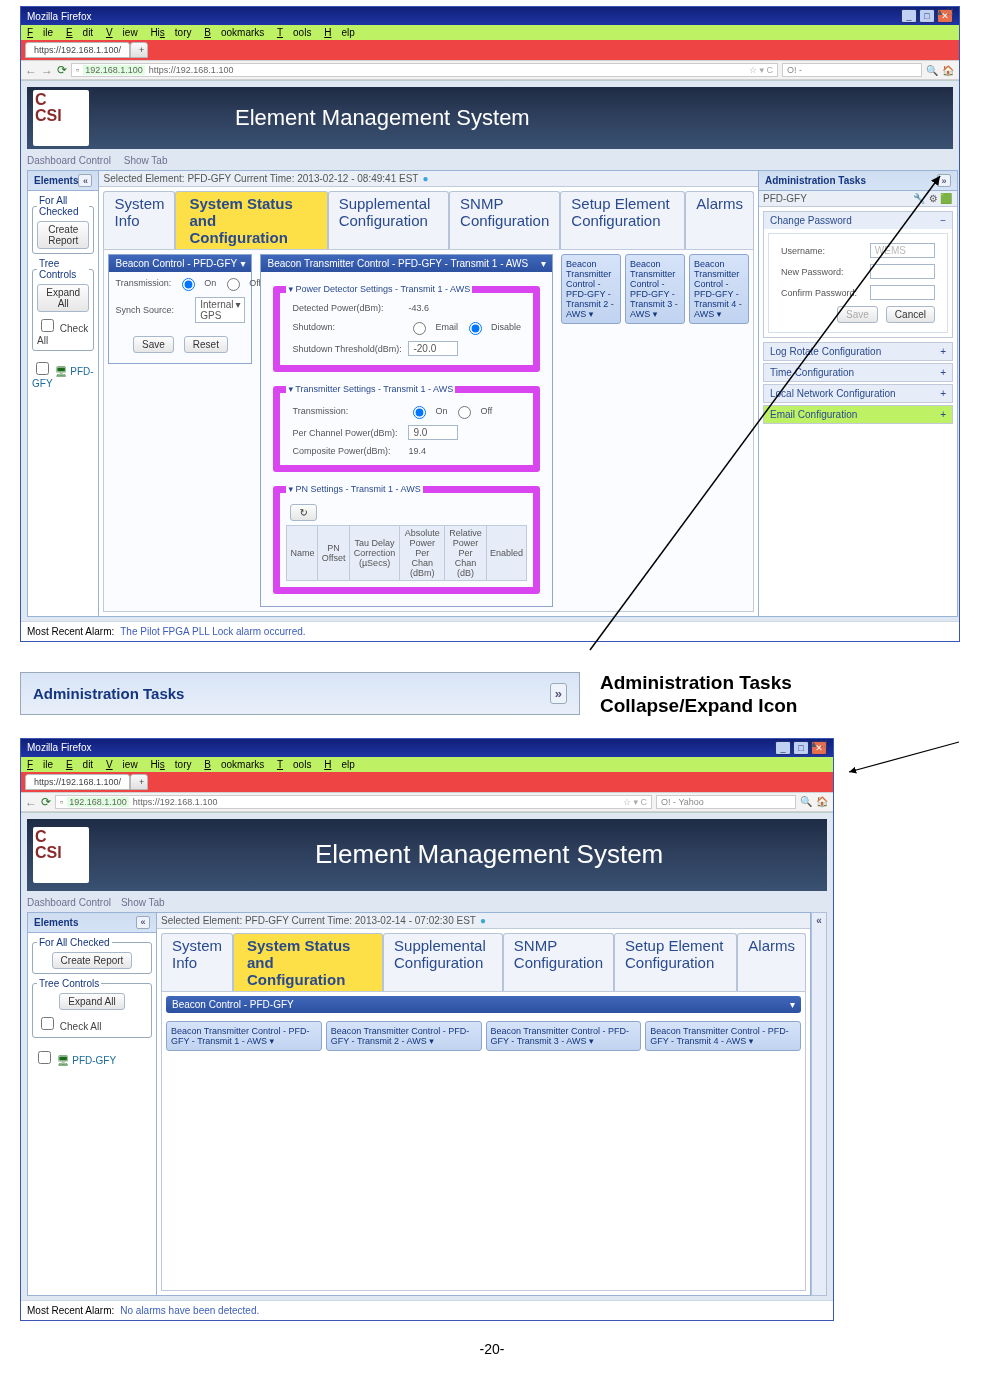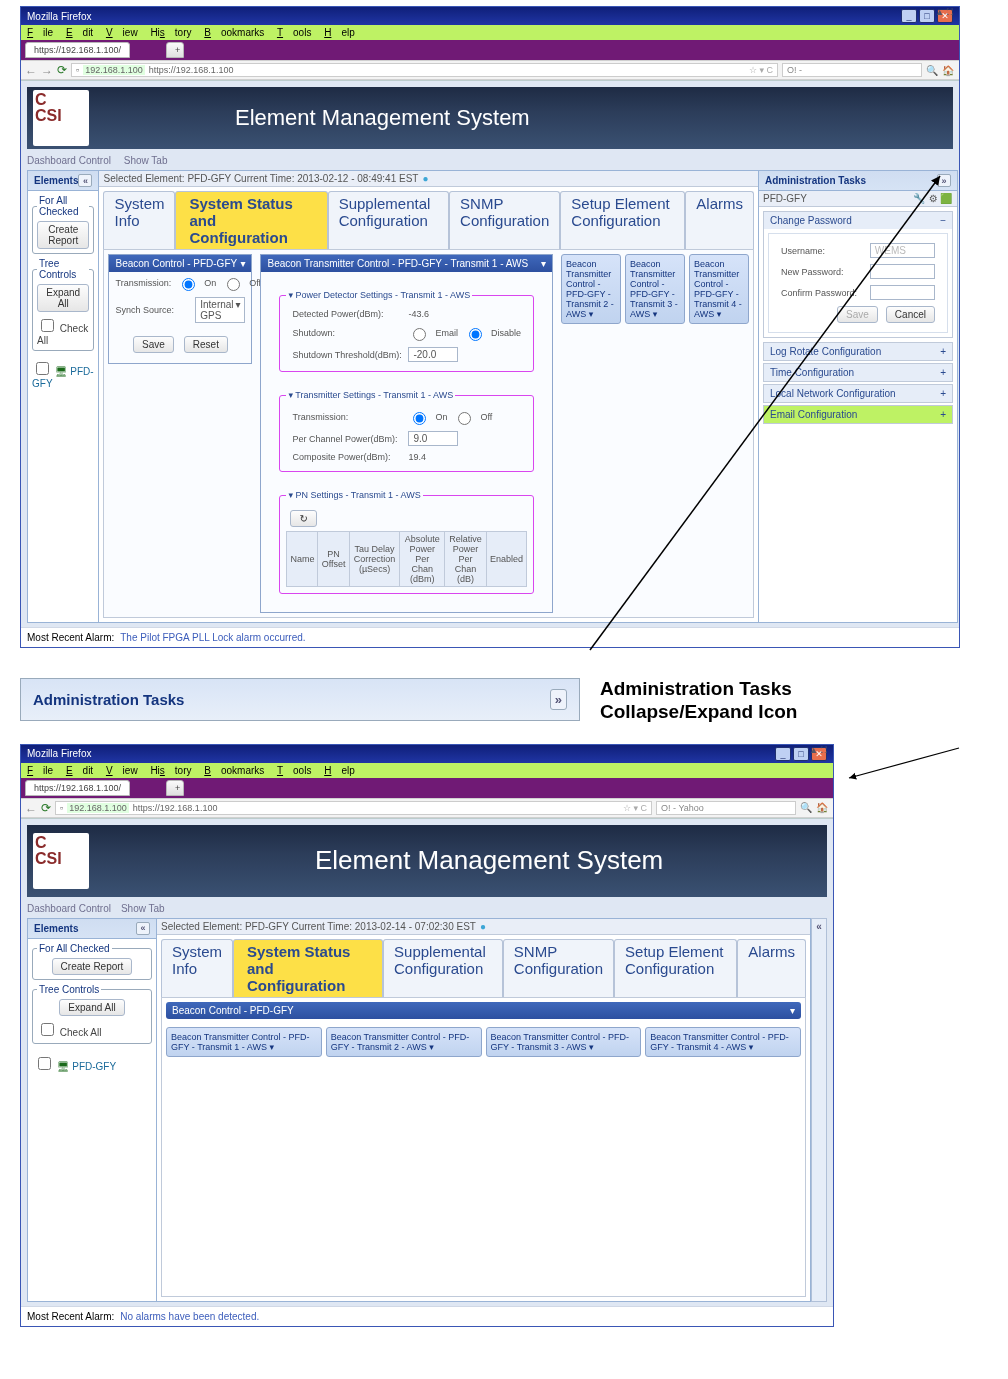--- a/index.html
+++ b/index.html
@@ -8,21 +8,21 @@
 
   
   .browser { border: 1px solid #3a56b5; background: #fff; position: relative; }
   .titlebar { background: linear-gradient(#0f1f79,#2035a4); color:#fff; padding:2px 6px; display:flex; align-items:center; justify-content:space-between; }
   .titlebar .winbtns { display:flex; gap:2px; }
   .winbtn { width:16px;height:14px;background:#bfd0f3;border:1px solid #203070;border-radius:2px;display:flex;align-items:center;justify-content:center;font-size:9px;color:#203070; }
   .winbtn.close { background:#e76e4d; color:#fff; }
   .menubar { background:#bef264; padding:2px 6px; color:#000; }
   .menubar span { margin-right:10px; }
   .menubar .ul { text-decoration: underline; }
-  .tabbar { background:#701a75; padding:2px 4px; display:flex;gap:36px; }
+  .tabbar { background:#ef4444; padding:2px 4px; display:flex; }
   .tab { background:#fff; border:1px solid #b8b8b8; border-radius:3px 3px 0 0; padding:2px 8px; font-size:9px; }
   .tab.plus { width:18px; text-align:center; background:linear-gradient(#fafafa,#e0e0e0); }
   .navbar { background:#f3f3f3; border-top:1px solid #d0d0d0; border-bottom:1px solid #d0d0d0; padding:2px 4px; display:flex; align-items:center; gap:4px; }
   .navbtn { font-size:12px; color:#888; }
   .addrbar { flex:1; border:1px solid #ccc; background:#fff; padding:1px 4px; font-size:9px; color:#666; display:flex; gap:4px; align-items:center; }
   .searchbar { width:140px; border:1px solid #ccc; background:#fff; padding:1px 4px; font-size:9px; color:#888; }
 
   .content-top { background:#dfe7f3; border-top:1px solid #bcc; }
   .banner { margin:6px; background:linear-gradient(#1e2b44,#2c3d5a 40%,#3a5172); color:#fff; display:flex; align-items:center; position:relative; height:62px; }
   .banner .logo { width:56px; height:56px; margin:0 6px; background:#fff; border-radius:2px; }
@@ -52,21 +52,21 @@
   .tab2.active { background:#fde047; font-weight:bold;padding-left:13px; }
 
   .cfg-area { background:#fafcff; border:1px solid #c0cada; margin:0 4px 4px 4px; padding:0; display:flex; }
   .cfg-left { width:152px; }
   .cfg-mid { flex:1; }
   .cfg-right { width:196px; padding:4px; }
   .subpanel-h { background:linear-gradient(#3f68bb,#2d50a0); color:#fff; padding:3px 6px; font-size:10px; display:flex; justify-content:space-between; align-items:center; }
   .subpanel { border:1px solid #8ea6cc; margin:4px; }
   .fieldline { padding:3px 6px; display:flex; align-items:center; gap:6px; font-size:9px; color:#555; }
   .fieldline label { width:110px; }
-  fieldset.form { border:1px solid #d946ef; margin:18px; padding:6px; border-radius:3px; }
+  fieldset.form { border:7px solid #d946ef; margin:12px; padding:6px; border-radius:3px; }
   fieldset.form legend { color:#2a4a8f; font-size:9px; }
   .pill { background:linear-gradient(#d6e3f9,#c0d3ef); border:1px solid #8ea6cc; border-radius:3px; padding:4px; font-size:9px; color:#14357f; }
   .pill-row { display:flex; gap:4px; }
   .tbl { width:100%; border-collapse:collapse; font-size:9px; }
   .tbl th,.tbl td { border:1px solid #c0cada; padding:2px 3px; text-align:center; color:#555; background:#f5f8fd; }
   .tbl th { background:#e6edf8; font-weight:normal; }
 
   .footerbar { background:#fff; border-top:1px solid #d0d8e6; padding:4px 6px; font-size:10px; display:flex; gap:6px; }
   .footerbar .lbl { color:#000; }
   .footerbar .msg { color:#3c5dbb; }
@@ -473,14 +473,15 @@
       <defs>
             <marker id="ah2" markerWidth="8" markerHeight="8" refX="6" refY="3" orient="auto">
               <path d="M0,0 L6,3 L0,6 Z" fill="#000"></path>
             </marker>
           </defs>
       <line x1="115" y1="4" x2="5" y2="34" stroke="#000" stroke-width="1.2" marker-end="url(#ah2)"></line>
     </svg>
   </div>
 </div>
 
+<div class="pgnum">-20-</div>
 
 </div>
 
 </body></html>

